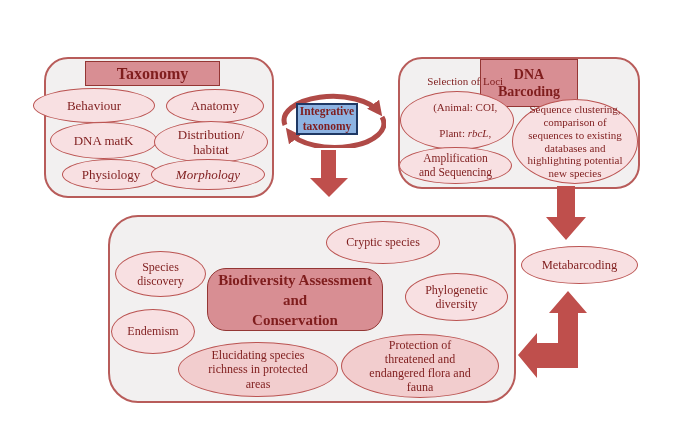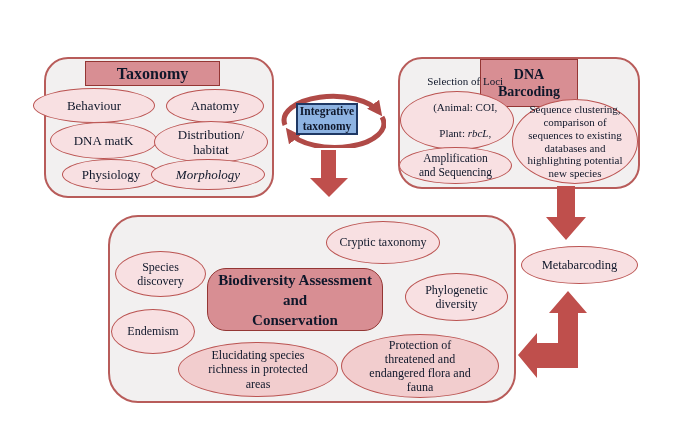--- a/index.html
+++ b/index.html
@@ -1,18 +1,18 @@
 <!DOCTYPE html>
 <html><head>
 <meta charset="utf-8">
 <style>
   html,body{margin:0;padding:0;background:#ffffff;}
   .canvas{
     position:relative;width:690px;height:434px;background:#ffffff;overflow:hidden;
-    font-family:"Liberation Serif","DejaVu Serif",serif;color:#0f172a;
+    font-family:"Liberation Serif","DejaVu Serif",serif;color:#7f1d1d;
   }
   .gbox{
     position:absolute;background:#f2f0f0;border:2px solid #b85c5a;border-radius:24px;
     box-sizing:border-box;
   }
   .titlebar{
     position:absolute;background:#d88e93;border:1.5px solid #943634;box-sizing:border-box;
     display:flex;align-items:center;justify-content:center;text-align:center;
     font-weight:bold;white-space:pre-wrap;line-height:1.25;
   }
@@ -92,21 +92,21 @@
 
   <div class="el f125" style="left:521px;top:246px;width:117px;height:38px;">Metabarcoding</div>
 
   <svg class="svgabs" style="left:508px;top:283px;" width="92" height="100" viewBox="0 0 92 100">
     <polygon class="arrowfill" points="60,8 79,30 70,30 70,85 29,85 29,95 10,72 29,50 29,60 50,60 50,30 41,30"></polygon>
   </svg>
 
   <div class="titlebar" style="left:207px;top:268px;width:176px;height:63px;font-size:15px;line-height:20px;border-radius:19px;">Biodiversity Assessment
 and
 Conservation</div>
-  <div class="el f12" style="left:326px;top:221px;width:114px;height:43px;">Cryptic taxonomy</div>
+  <div class="el f12" style="left:326px;top:221px;width:114px;height:43px;">Cryptic species</div>
   <div class="el f12" style="left:115px;top:251px;width:91px;height:46px;">Species
 discovery</div>
   <div class="el f12" style="left:405px;top:273px;width:103px;height:48px;">Phylogenetic
 diversity</div>
   <div class="el f12" style="left:111px;top:309px;width:84px;height:45px;">Endemism</div>
   <div class="el dark f12" style="left:178px;top:342px;width:160px;height:55px;">Elucidating species
 richness in protected
 areas</div>
   <div class="el dark f12" style="left:341px;top:334px;width:158px;height:64px;">Protection of
 threatened and

